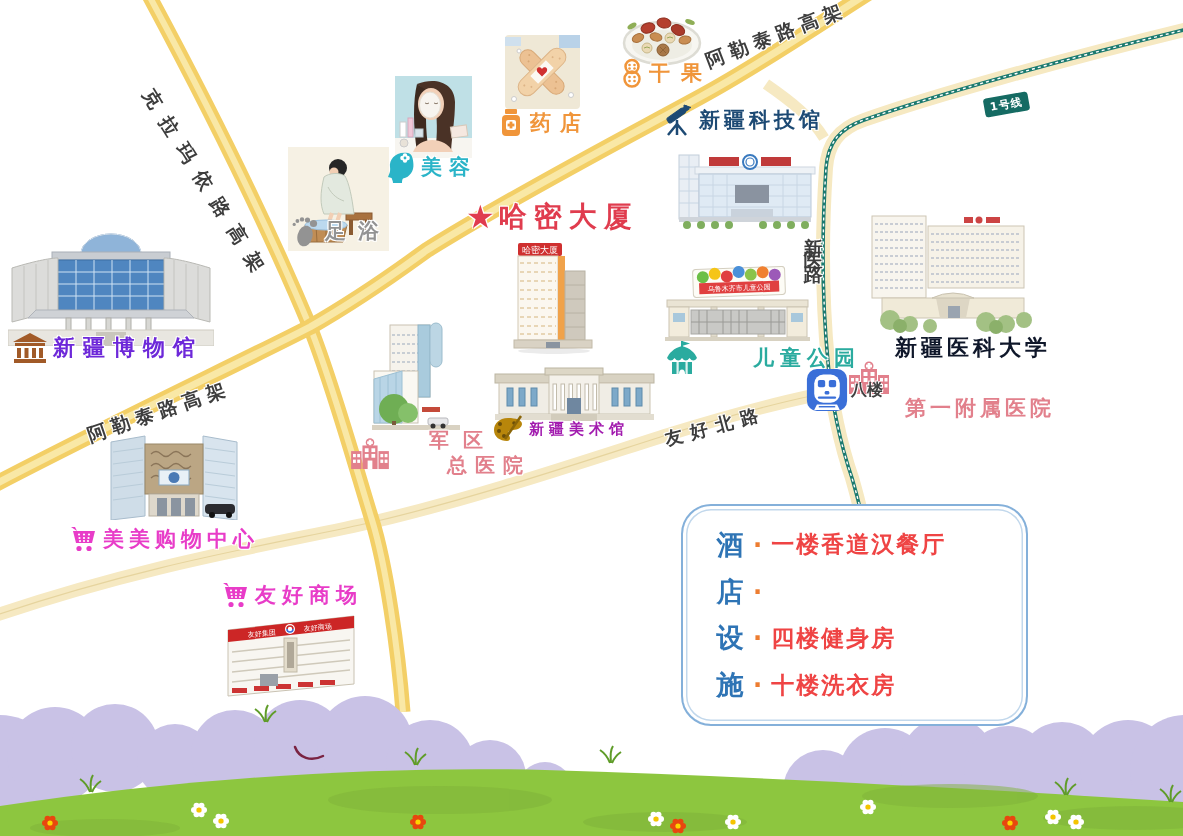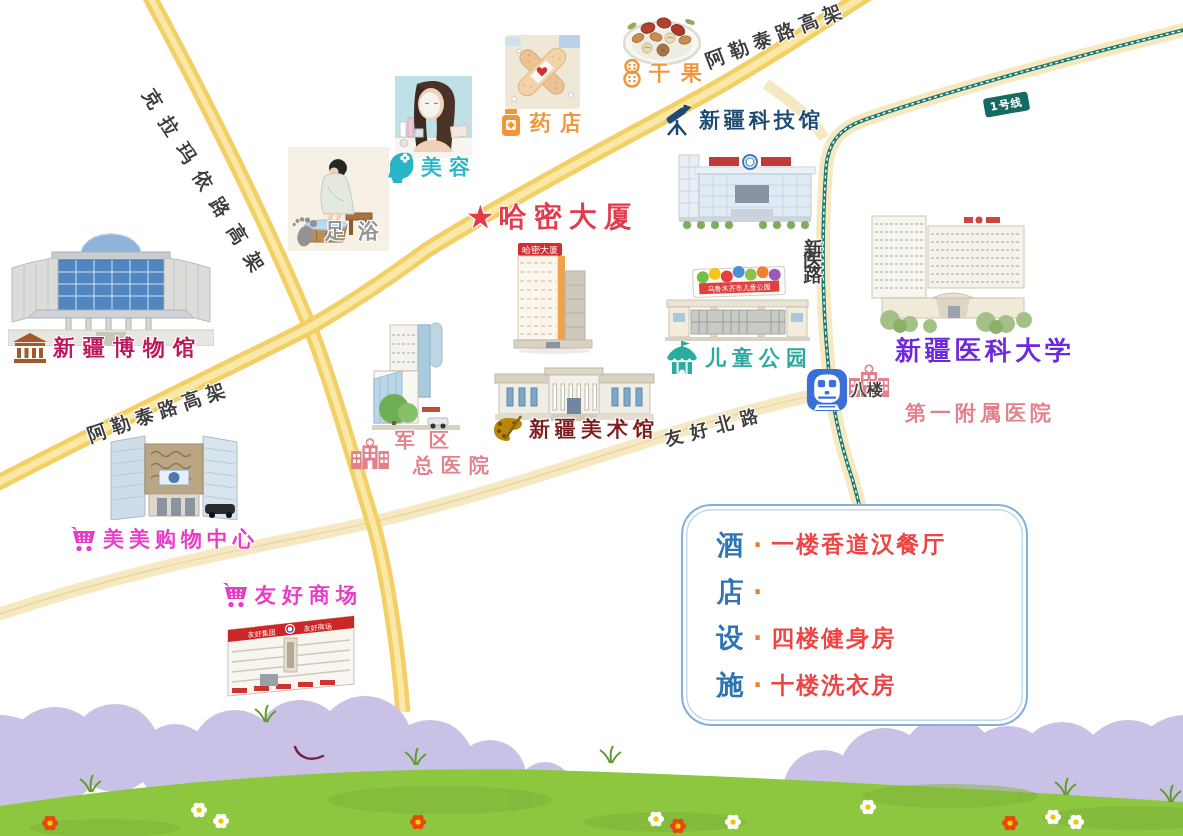--- a/index.html
+++ b/index.html
@@ -560,21 +560,21 @@
   <div class="lbl" style="left:12px;top:332px;z-index:4;">
     <svg class="ic" width="36" height="32" viewBox="0 0 36 32" fill="#a15a28">
       <path d="M18,1 L35,10 L1,10 Z"></path>
         <rect x="3" y="11" width="30" height="3"></rect>
       <rect x="5" y="16" width="4" height="10"></rect>
         <rect x="12.5" y="16" width="4" height="10"></rect>
         <rect x="20" y="16" width="4" height="10"></rect>
         <rect x="27" y="16" width="4" height="10"></rect>
       <rect x="2" y="27" width="32" height="4"></rect>
     </svg>
-    <span class="txt" style="color:#be185d;font-size:22px;letter-spacing:8px;">新疆博物馆</span>
+    <span class="txt" style="color:#6d28d9;font-size:22px;letter-spacing:8px;">新疆博物馆</span>
   </div>
 
   <div class="lbl" style="left:292px;top:214px;z-index:4;align-items:center;">
     <svg class="ic" width="28" height="34" viewBox="0 0 28 34" fill="#939393">
       <ellipse cx="13" cy="22" rx="7.5" ry="10.5" transform="rotate(14 13 22)"></ellipse>
       <circle cx="21.5" cy="9.5" r="3.6"></circle>
         <circle cx="15.5" cy="6" r="2.6"></circle>
         <circle cx="10" cy="5.4" r="2.2"></circle>
         <circle cx="5.4" cy="7" r="1.9"></circle>
         <circle cx="2.2" cy="10.4" r="1.6"></circle>
@@ -647,24 +647,24 @@
     <svg class="ic" width="32" height="30" viewBox="0 0 32 30">
       <path d="M16,4 C7,4 2,10 2,16 C2,23 8,27 15,27 C17,27 18,26 18,24 C18,22 16,21 16,19 C16,17 18,16 21,16 C26,16 30,13 30,10 C30,6 24,4 16,4 Z" fill="#b8860b"></path>
       <g fill="#6b4e0a">
           <circle cx="8" cy="10" r="2"></circle>
           <circle cx="7" cy="17" r="2"></circle>
           <circle cx="12" cy="22" r="2"></circle>
           <circle cx="22" cy="9" r="1.8"></circle>
         </g>
       <line x1="29" y1="2" x2="13" y2="25" stroke="#8a6508" stroke-width="2.5"></line>
     </svg>
-    <span class="txt" style="color:#7f1d1d;font-size:21px;letter-spacing:5px;">新疆美术馆</span>
-  </div>
-
-  <div class="lbl" style="left:664px;top:340px;z-index:4;">
+    <span class="txt" style="color:#a21caf;font-size:15px;letter-spacing:5px;">新疆美术馆</span>
+  </div>
+
+  <div class="lbl" style="left:664px;top:340px;z-index:4;gap:48px;">
     <svg class="ic" width="36" height="36" viewBox="0 0 36 36" fill="#2aab9f">
       <line x1="18" y1="1" x2="18" y2="7" stroke="#2aab9f" stroke-width="2"></line>
       <path d="M18,1 l8,2.5 -8,2.5 Z"></path>
       <path d="M18,6 C10,8 5,13 3,18 L33,18 C31,13 26,8 18,6 Z"></path>
       <path d="M3,18 q3.8,5 7.5,0 q3.8,5 7.5,0 q3.8,5 7.5,0 q3.8,5 7.5,0 L33,18 Z"></path>
       <rect x="8" y="22" width="20" height="12"></rect>
       <g fill="#fff" opacity="0.85">
           <rect x="12.5" y="22" width="2.2" height="12"></rect>
           <rect x="21.5" y="22" width="2.2" height="12"></rect>
         </g>
@@ -691,26 +691,26 @@
           <rect x="3" y="25" width="3" height="3.5"></rect>
           <rect x="7.5" y="25" width="3" height="3.5"></rect>
         <rect x="32" y="19" width="3" height="3.5"></rect>
           <rect x="36.5" y="19" width="3" height="3.5"></rect>
           <rect x="32" y="25" width="3" height="3.5"></rect>
           <rect x="36.5" y="25" width="3" height="3.5"></rect>
         <rect x="18.5" y="26" width="5" height="9"></rect>
       </g>
     </svg>
     <div class="twoline">
-      <span class="txt" style="color:#6d28d9;font-size:26px;letter-spacing:4px;">新疆医科大学</span>
+      <span class="txt" style="color:#0f172a;font-size:22px;letter-spacing:4px;font-family:Liberation Serif, serif;">新疆医科大学</span>
       <span class="txt" style="color:#e2808c;font-size:21px;letter-spacing:4px;margin-left:10px;margin-top:33px;">第一附属医院</span>
     </div>
   </div>
 
-  <div class="lbl" style="left:350px;top:428px;z-index:4;">
+  <div class="lbl" style="left:350px;top:428px;z-index:4;gap:34px;">
     <svg class="ic" width="40" height="34" viewBox="0 0 42 36" fill="#e2808c">
       <circle cx="21" cy="7" r="4.5"></circle>
       <rect x="19.6" y="4" width="2.8" height="6" fill="#fff"></rect>
         <rect x="18" y="5.6" width="6" height="2.8" fill="#fff"></rect>
       <rect x="13" y="10" width="16" height="25"></rect>
       <rect x="1" y="16" width="11" height="19"></rect>
         <rect x="30" y="16" width="11" height="19"></rect>
       <g fill="#fff">
         <rect x="15.5" y="13" width="4" height="4"></rect>
           <rect x="22.5" y="13" width="4" height="4"></rect>

